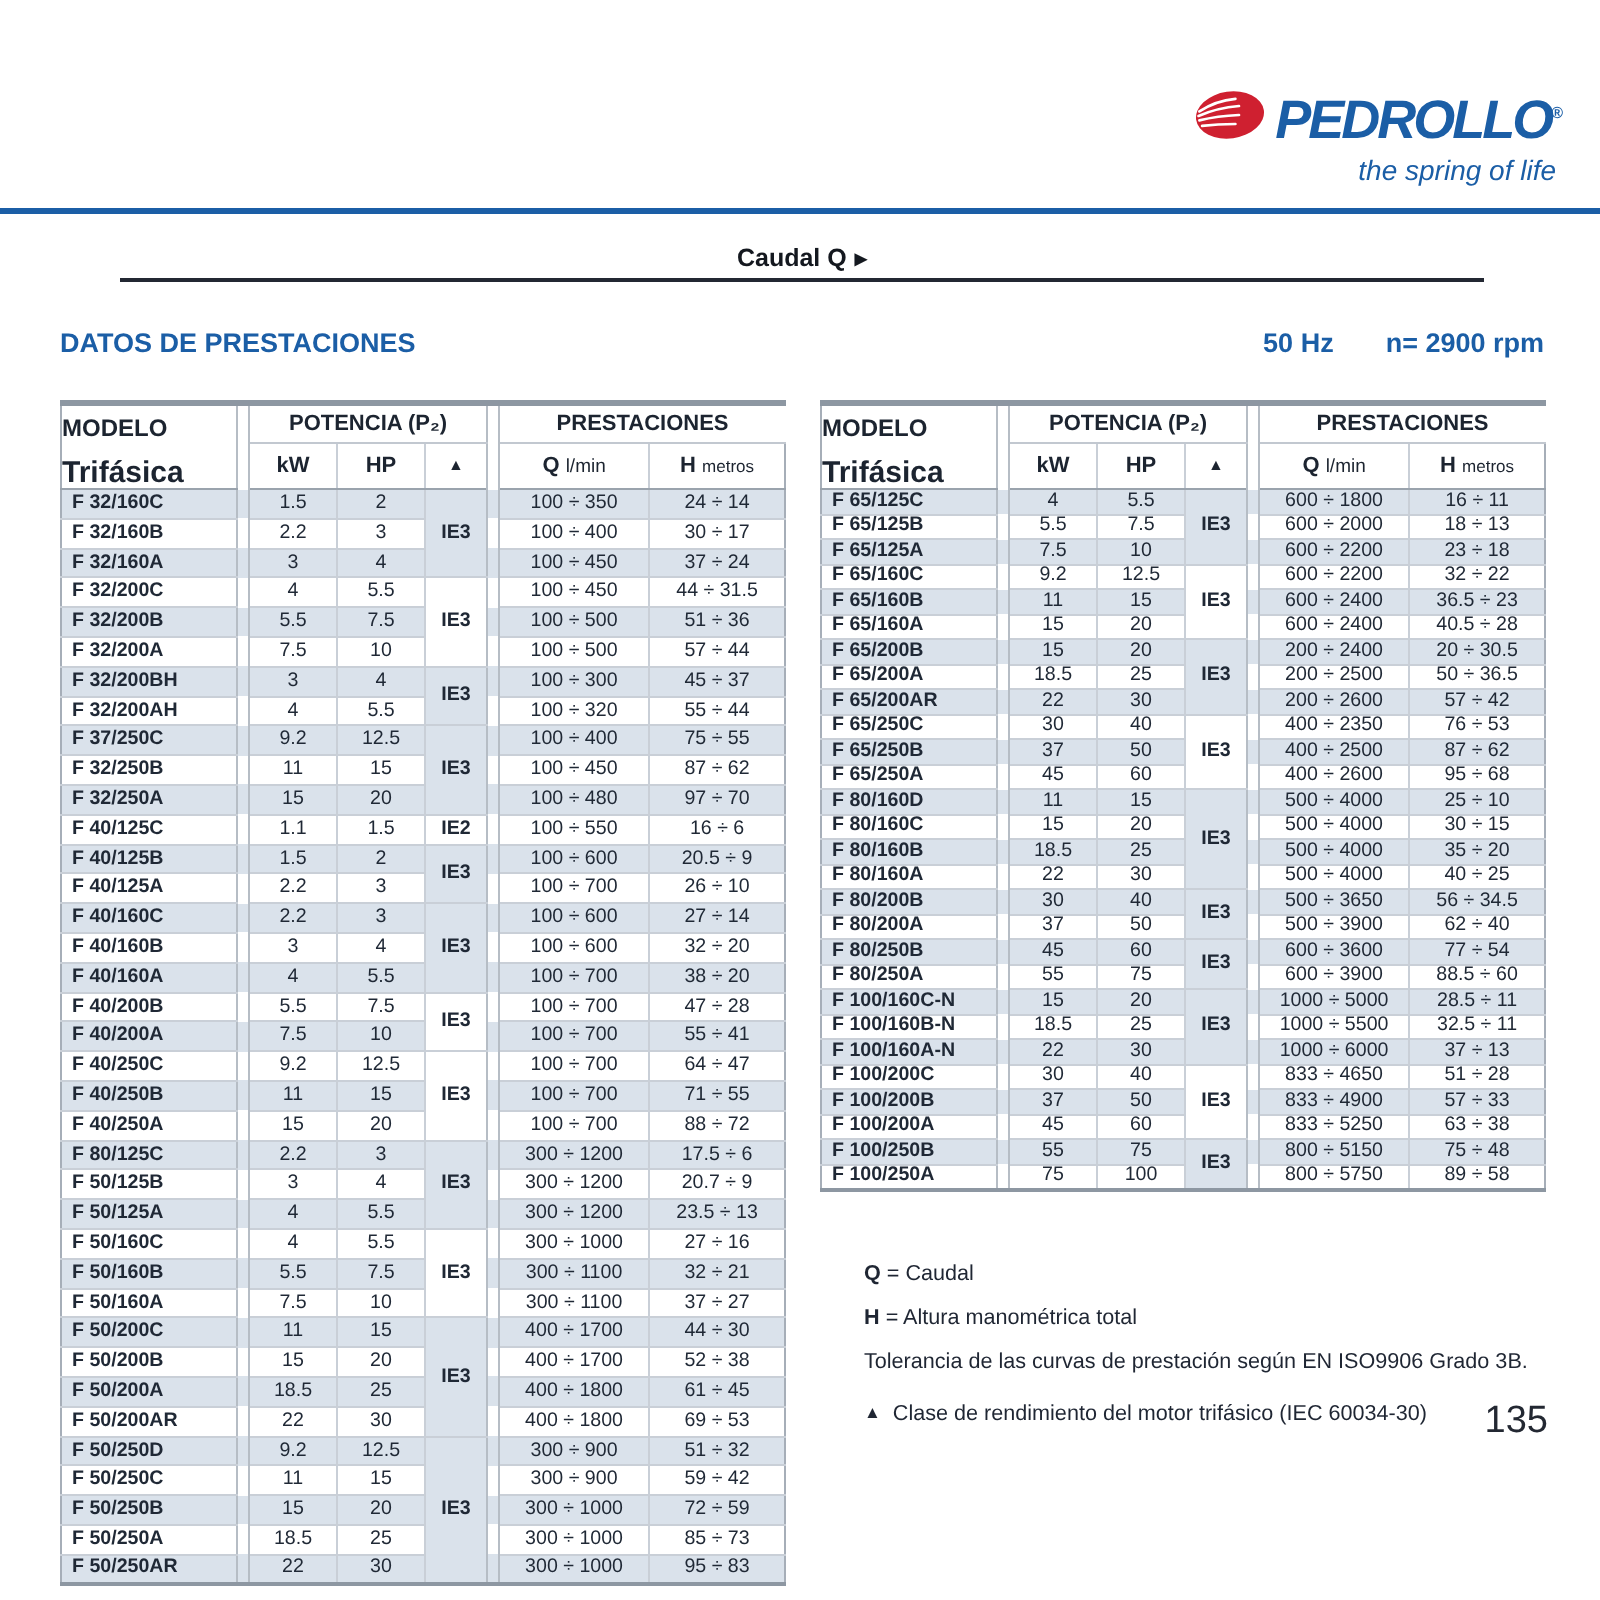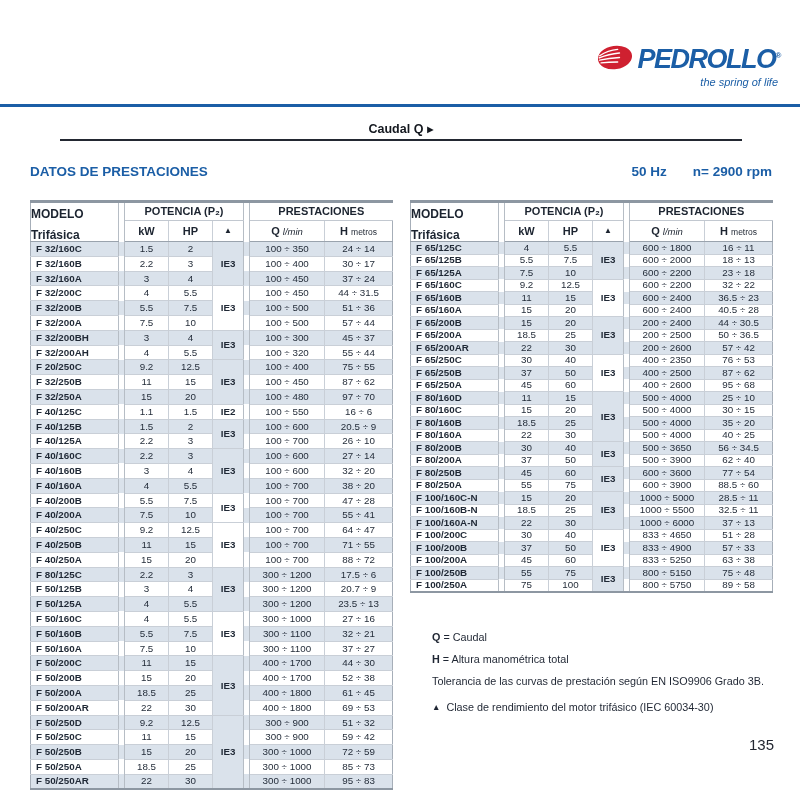--- a/index.html
+++ b/index.html
@@ -4,21 +4,21 @@
 <style>
   * { margin:0; padding:0; box-sizing:border-box; }
   html,body { width:800px; height:800px; background:#ffffff; overflow:hidden; }
   body { font-family:"Liberation Sans", sans-serif; color:#222b38; position:relative; }
 
   
   .logo { position:absolute; top:44px; right:20px; width:190px; }
   .logo-row { display:flex; align-items:center; justify-content:flex-end; gap:5px; }
   .logo-word { color:#1b5ea6; font-weight:bold; font-style:italic; font-size:27px; letter-spacing:-1.5px; line-height:1; }
   .logo-reg { font-size:8px; vertical-align:super; font-style:normal; }
-  .logo-tagline { color:#1b5ea6; font-style:italic; font-size:11px; text-align:right; margin-top:1px; padding-right:2px; }
+  .logo-tagline { color:#1b5ea6; font-style:italic; font-size:14px; text-align:right; margin-top:1px; padding-right:2px; }
 
   .blue-rule { position:absolute; top:104px; left:0; width:800px; height:3px; background:#1b5ea6; }
 
   
   .caudal-wrap { position:absolute; top:122px; left:60px; width:682px; text-align:center;
                  border-bottom:2px solid #232832; padding-bottom:3px;
                  font-weight:bold; font-size:12.5px; color:#14181f; }
   .caudal-arrow { font-size:8px; vertical-align:1px; padding-left:4px; }
 
   
@@ -35,28 +35,28 @@
               border-top:3px solid #8d97a2; border-bottom:2px solid #8d97a2; }
   .tbl th, .tbl td { padding:0; line-height:1; overflow:hidden; white-space:nowrap; }
 
   
   .tbl thead tr.h1 { height:19px; }
   .tbl thead tr.h2 { height:21px; }
   .th-model { text-align:left; vertical-align:top; padding-left:5px;
               border-left:1.5px solid #a6aeb8; border-right:1px solid #b6bdc5;
               border-bottom:1.5px solid #9aa3ad; }
   .th-model .l1 { font-size:12px; font-weight:bold; color:#1c2430; padding-top:5px; }
-  .th-model .l2 { font-size:12px; font-weight:bold; color:#1c2430; padding-top:9px; }
+  .th-model .l2 { font-size:15px; font-weight:bold; color:#1c2430; padding-top:9px; }
   .th-group { text-align:center; font-size:11px; font-weight:bold; color:#1c2430;
               border-bottom:1px solid #c2c8d0; vertical-align:middle; }
   .th-sub { text-align:center; font-size:11px; font-weight:bold; color:#1c2430;
             border-bottom:1.5px solid #9aa3ad; border-right:1px solid #c9cfd7; vertical-align:middle; }
   .th-sub.last { border-right:1.5px solid #a6aeb8; }
   .th-sub.tri { font-size:8px; }
-  .th-sub .unit { font-weight:normal; font-size:9.5px;font-style:italic; }
+  .th-sub .unit { font-weight:normal; font-size:9.5px; }
   .th-sub .unit-sm { font-weight:normal; font-size:8.5px; }
   th.sp, td.sp { background:#ffffff; border-left:1px solid #b6bdc5; border-right:1px solid #b6bdc5; }
   th.sp { border-bottom:0; }
 
   
   .tbl-left  tbody tr { height:14.8px; }
   .tbl-right tbody tr { height:12.5px; }
   .tbl tbody td { font-size:9.8px; color:#1f2835; border-bottom:1px solid #c9cfd7; }
   .tbl tbody tr.odd td { background:#dae2eb; }
   .tbl tbody td.sp, .tbl tbody td.ie-cell { background:#ffffff; }
@@ -68,21 +68,21 @@
   td.ie-cell { text-align:center; font-weight:bold; font-size:9.5px; color:#1c2430;
                border-bottom:1px solid #b6bdc5; }
 
   
   .notes { position:absolute; left:432px; top:631px; width:375px; color:#1f2633; }
   .note { font-size:10.8px; margin-bottom:10px; }
   .note .b { font-weight:bold; }
   .note-eff { margin-top:14px; }
   .tri-sym { font-size:8.5px; padding-right:6px; vertical-align:1px; }
 
-  .page-number { position:absolute; right:26px; top:736px; font-size:15px; color:#232832; }
+  .page-number { position:absolute; right:26px; top:700px; font-size:19px; color:#232832; }
 </style>
 </head>
 <body>
 
 <div class="logo">
   <div class="logo-row">
     <span>
       <svg width="36" height="27" viewBox="0 0 40 30">
         <ellipse cx="20" cy="15" rx="19" ry="13" fill="#cf2030" transform="rotate(-8 20 15)"></ellipse>
         <g stroke="#ffffff" stroke-width="1.5" fill="none" stroke-linecap="round">
@@ -213,21 +213,21 @@
         <tr>
           <td class="model">F 32/200AH</td>
           <td class="sp"></td>
           <td class="num">4</td>
           <td class="num">5.5</td>
           <td class="sp"></td>
           <td class="num">100 ÷ 320</td>
           <td class="num h-col">55 ÷ 44</td>
         </tr>
         <tr class="odd">
-          <td class="model">F 20/250C</td>
+          <td class="model">F 37/250C</td>
           <td class="sp"></td>
           <td class="num">9.2</td>
           <td class="num">12.5</td>
           <td class="ie-cell" rowspan="3">IE3</td>
           <td class="sp"></td>
           <td class="num">100 ÷ 400</td>
           <td class="num h-col">75 ÷ 55</td>
         </tr>
         <tr>
           <td class="model">F 32/250B</td>
@@ -583,21 +583,21 @@
           <td class="num h-col">40.5 ÷ 28</td>
         </tr>
         <tr class="odd">
           <td class="model">F 65/200B</td>
           <td class="sp"></td>
           <td class="num">15</td>
           <td class="num">20</td>
           <td class="ie-cell" rowspan="3">IE3</td>
           <td class="sp"></td>
           <td class="num">200 ÷ 2400</td>
-          <td class="num h-col">44 ÷ 30.5</td>
+          <td class="num h-col">20 ÷ 30.5</td>
         </tr>
         <tr>
           <td class="model">F 65/200A</td>
           <td class="sp"></td>
           <td class="num">18.5</td>
           <td class="num">25</td>
           <td class="sp"></td>
           <td class="num">200 ÷ 2500</td>
           <td class="num h-col">50 ÷ 36.5</td>
         </tr>

